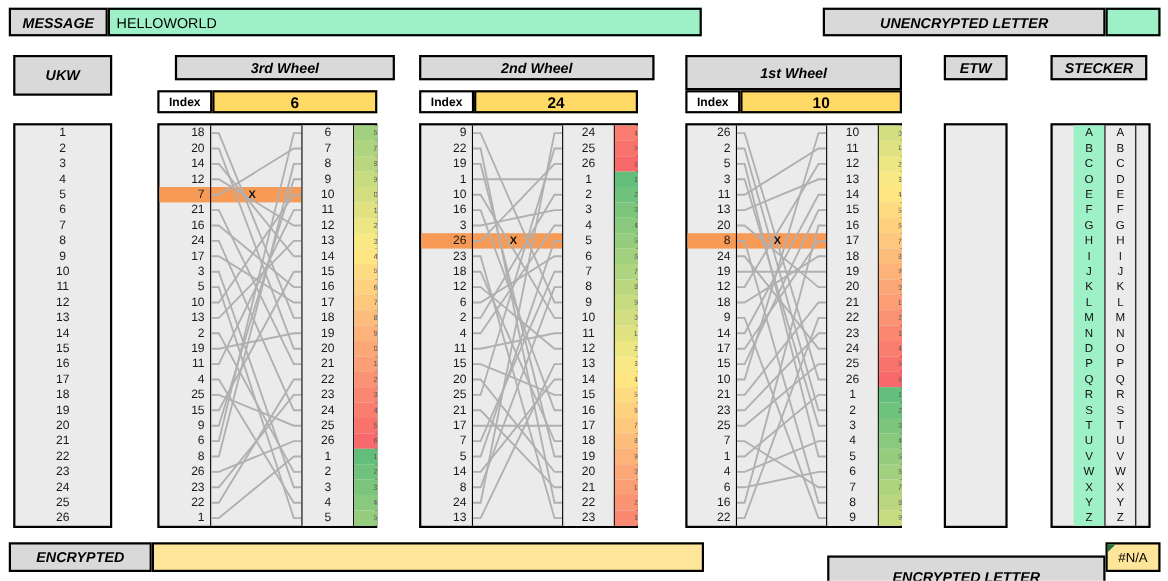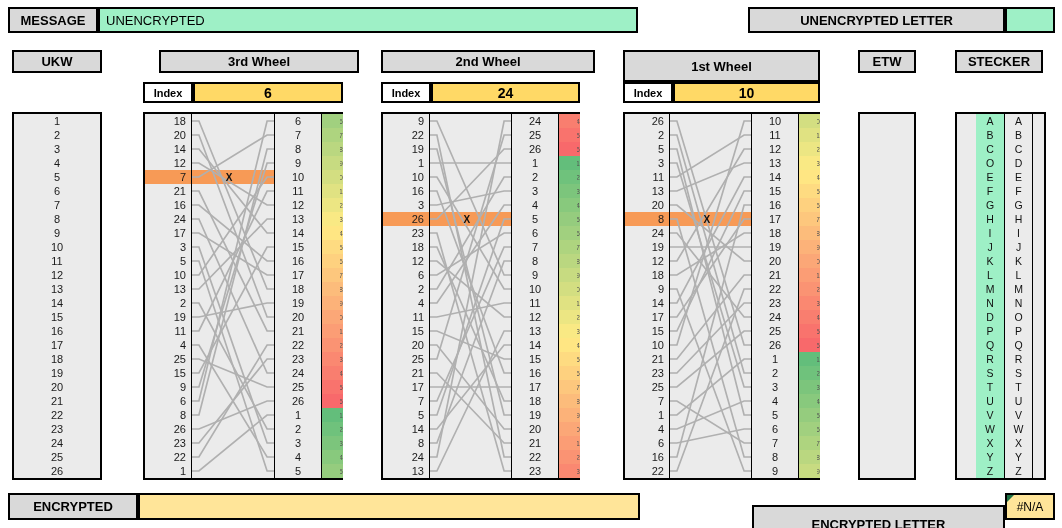--- a/index.html
+++ b/index.html
@@ -1,18 +1,18 @@
 <!DOCTYPE html>
 <html><head>
 <meta charset="utf-8">
 <style>
   html,body{margin:0;padding:0;}
   body{width:1062px;height:528px;background:#fff;font-family:"Liberation Sans",sans-serif;position:relative;overflow:hidden;}
   .abs{position:absolute;box-sizing:border-box;}
-  .lbl{background:#d9d9d9;border:2px solid #000;font-weight:bold;font-size:13px;display:flex;align-items:center;justify-content:center;color:#000;}
+  .lbl{background:#d9d9d9;border:2px solid #000;font-weight:bold;font-size:13px;display:flex;align-items:center;justify-content:center;color:#000;font-style:italic;}
   .field{border:2px solid #000;font-size:13px;display:flex;align-items:center;padding-left:6px;color:#000;}
   .idxlbl{background:#fff;border:2px solid #000;font-weight:bold;font-size:11px;display:flex;align-items:center;justify-content:center;}
   .idxval{border:2px solid #000;font-weight:bold;font-size:14px;display:flex;align-items:center;justify-content:center;}
   .mainbox{border:2px solid #000;background:#ebebeb;position:absolute;box-sizing:border-box;}
   .colflex{display:flex;flex-direction:column;position:absolute;top:0;height:100%;box-sizing:border-box;}
   .ncell{flex:1;display:flex;align-items:center;font-size:11px;line-height:1;color:#1a1a1a;position:relative;z-index:1;}
   .ncell.center{justify-content:center;}
   .ncell.right{justify-content:flex-end;padding-right:5px;}
   .ncell.strip{justify-content:flex-end;}
   .clip{display:block;width:3px;overflow:hidden;direction:rtl;font-size:7px;line-height:1;color:#555;white-space:nowrap;}
@@ -24,25 +24,25 @@
   .xmark{position:absolute;z-index:3;font-size:10px;font-weight:bold;color:#111;display:flex;align-items:center;}
   .wiresvg{position:absolute;top:0;left:0;width:100%;height:100%;z-index:2;}
   .stcol{border-left:1px solid #000;}
   .lettercell{flex:1;display:flex;align-items:center;justify-content:center;font-size:10.5px;line-height:1;color:#111;}
   .natri{position:absolute;top:0;left:0;width:0;height:0;border-top:7px solid #1e7145;border-right:7px solid transparent;}
 </style>
 </head>
 <body>
 
 <div class="abs lbl" style="left:8px;top:7px;width:90px;height:26px;">MESSAGE</div>
-<div class="abs field" style="left:98px;top:7px;width:540px;height:26px;background:#9ef0c6;">UNENCRYPTED</div>
+<div class="abs field" style="left:98px;top:7px;width:540px;height:26px;background:#9ef0c6;">HELLOWORLD</div>
 <div class="abs lbl" style="left:748px;top:7px;width:257px;height:26px;">UNENCRYPTED LETTER</div>
 <div class="abs field" style="left:1005px;top:7px;width:50px;height:26px;background:#9ef0c6;"></div>
 
-<div class="abs lbl" style="left:12px;top:50px;width:90px;height:23px;">UKW</div>
+<div class="abs lbl" style="left:12px;top:50px;width:90px;height:37px;">UKW</div>
 <div class="abs lbl" style="left:159px;top:50px;width:200px;height:23px;">3rd Wheel</div>
 <div class="abs lbl" style="left:381px;top:50px;width:214px;height:23px;">2nd Wheel</div>
 <div class="abs lbl" style="left:623px;top:50px;width:197px;height:32px;">1st Wheel</div>
 <div class="abs lbl" style="left:858px;top:50px;width:58px;height:23px;">ETW</div>
 <div class="abs lbl" style="left:955px;top:50px;width:88px;height:23px;">STECKER</div>
 
 <div class="abs idxlbl" style="left:143px;top:82px;width:50px;height:21px;">Index</div>
 <div class="abs idxval" style="left:193px;top:82px;width:150px;height:21px;background:#ffd966;">6</div>
 <div class="abs idxlbl" style="left:381px;top:82px;width:50px;height:21px;">Index</div>
 <div class="abs idxval" style="left:431px;top:82px;width:149px;height:21px;background:#ffd966;">24</div>

